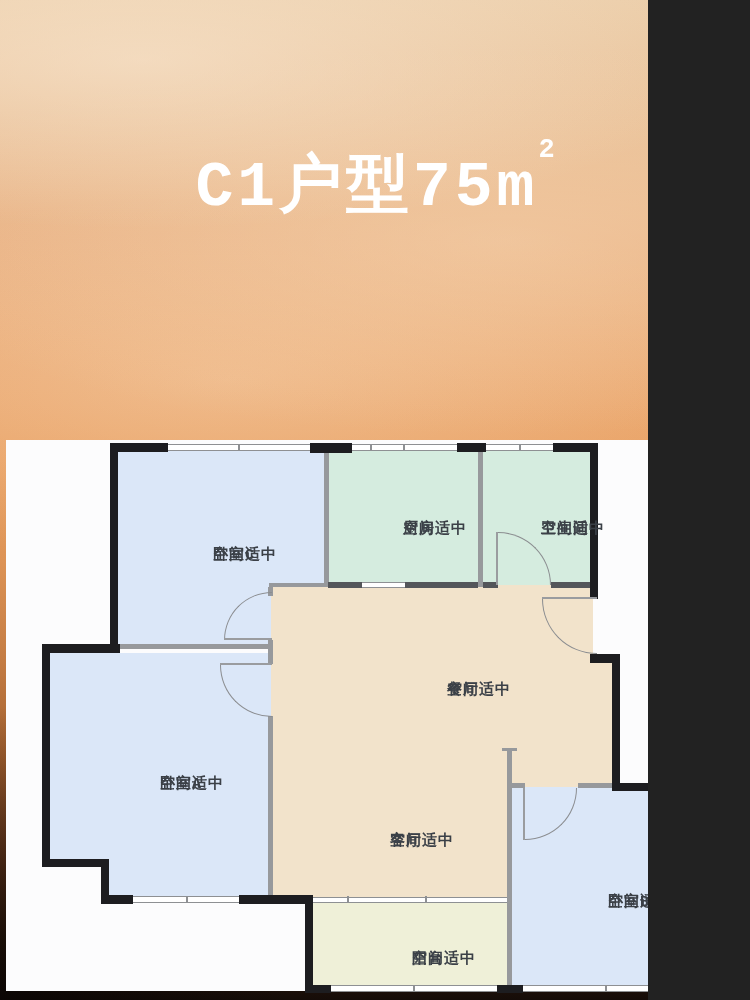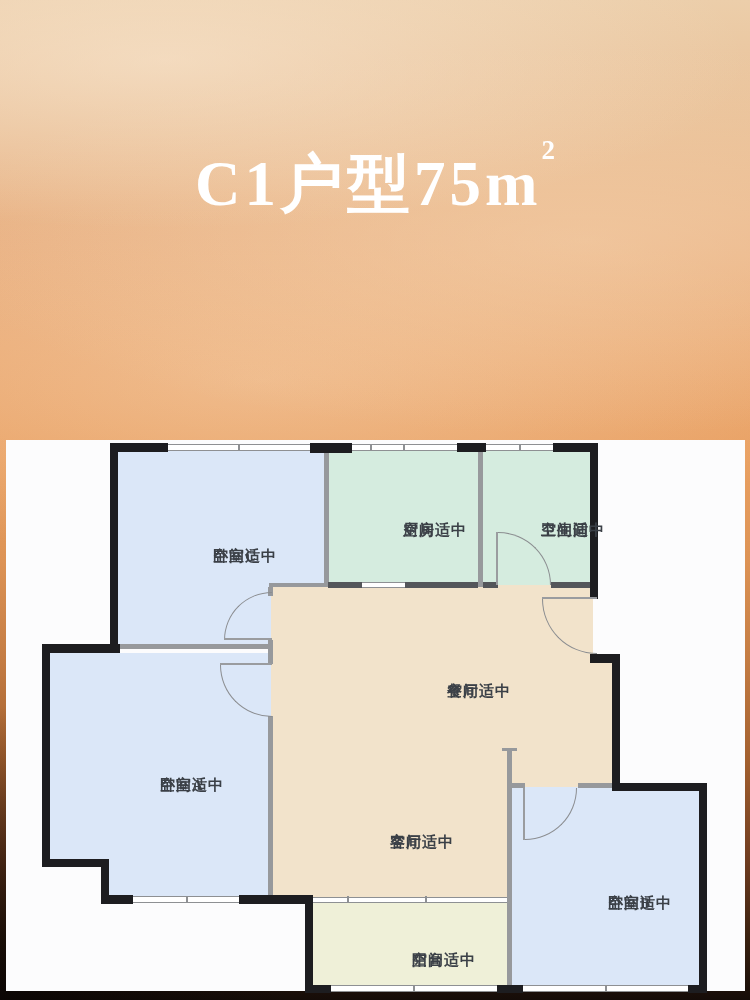--- a/index.html
+++ b/index.html
@@ -1,17 +1,17 @@
 <!DOCTYPE html>
 <html><head>
 <meta charset="utf-8">
 <style>
   html,body{margin:0;padding:0;background:#222;}
-  .page{position:relative;width:750px;height:1000px;overflow:hidden;
-    font-family:Liberation Serif, serif;
+  .page{position:relative;width:648px;height:1000px;overflow:hidden;
+    font-family:Liberation Mono, monospace;
     background-image:
       radial-gradient(420px 420px at 0% 100%, rgba(8,4,3,.8), rgba(8,4,3,0) 70%),
       radial-gradient(900px 260px at 22% 6%, rgba(252,238,220,.5), rgba(252,238,220,0) 65%),
       radial-gradient(1000px 300px at 78% 24%, rgba(248,220,185,.45), rgba(248,220,185,0) 65%),
       radial-gradient(900px 280px at 35% 38%, rgba(250,228,200,.35), rgba(250,228,200,0) 65%),
       linear-gradient(180deg,#ecceaa 0%,#e9c097 12%,#e9b183 24%,#eaa76f 36%,#e9a062 46%,#dd9355 56%,#c47c43 66%,#a3602f 76%,#6f3c20 86%,#38200f 94%,#150c08 100%);}
   .headline{position:absolute;left:375px;top:184px;transform:translate(-50%,-50%);
     color:#fff;font-size:63px;font-weight:bold;letter-spacing:4px;white-space:nowrap;}
   .headline sup{font-size:27px;font-weight:bold;vertical-align:top;position:relative;top:-6px;letter-spacing:0;}
   .panel{position:absolute;left:6px;top:440px;width:739px;height:551px;background:#fcfcfd;}

